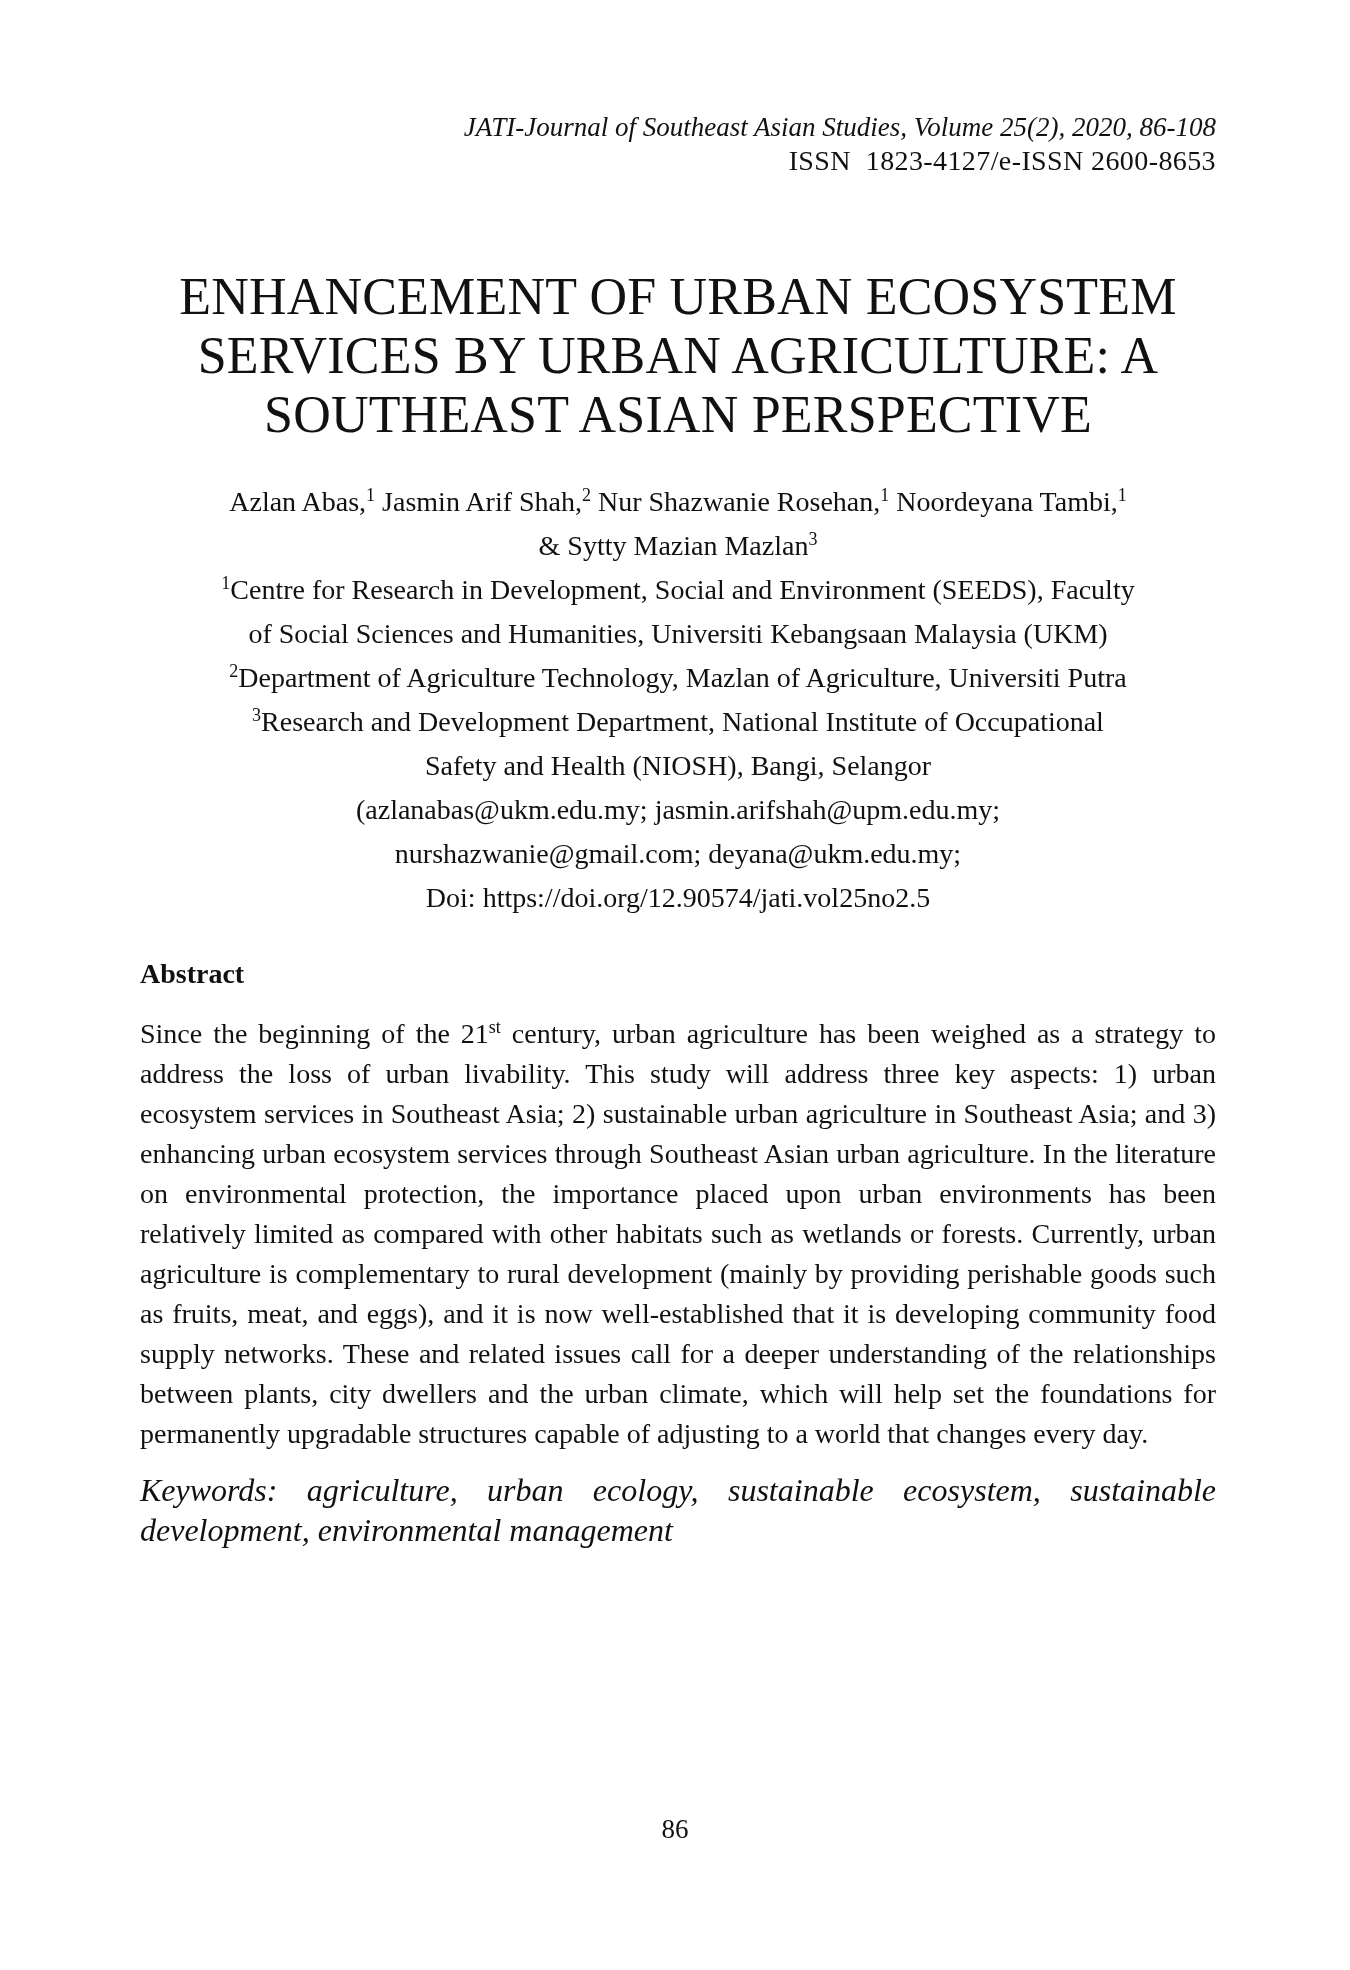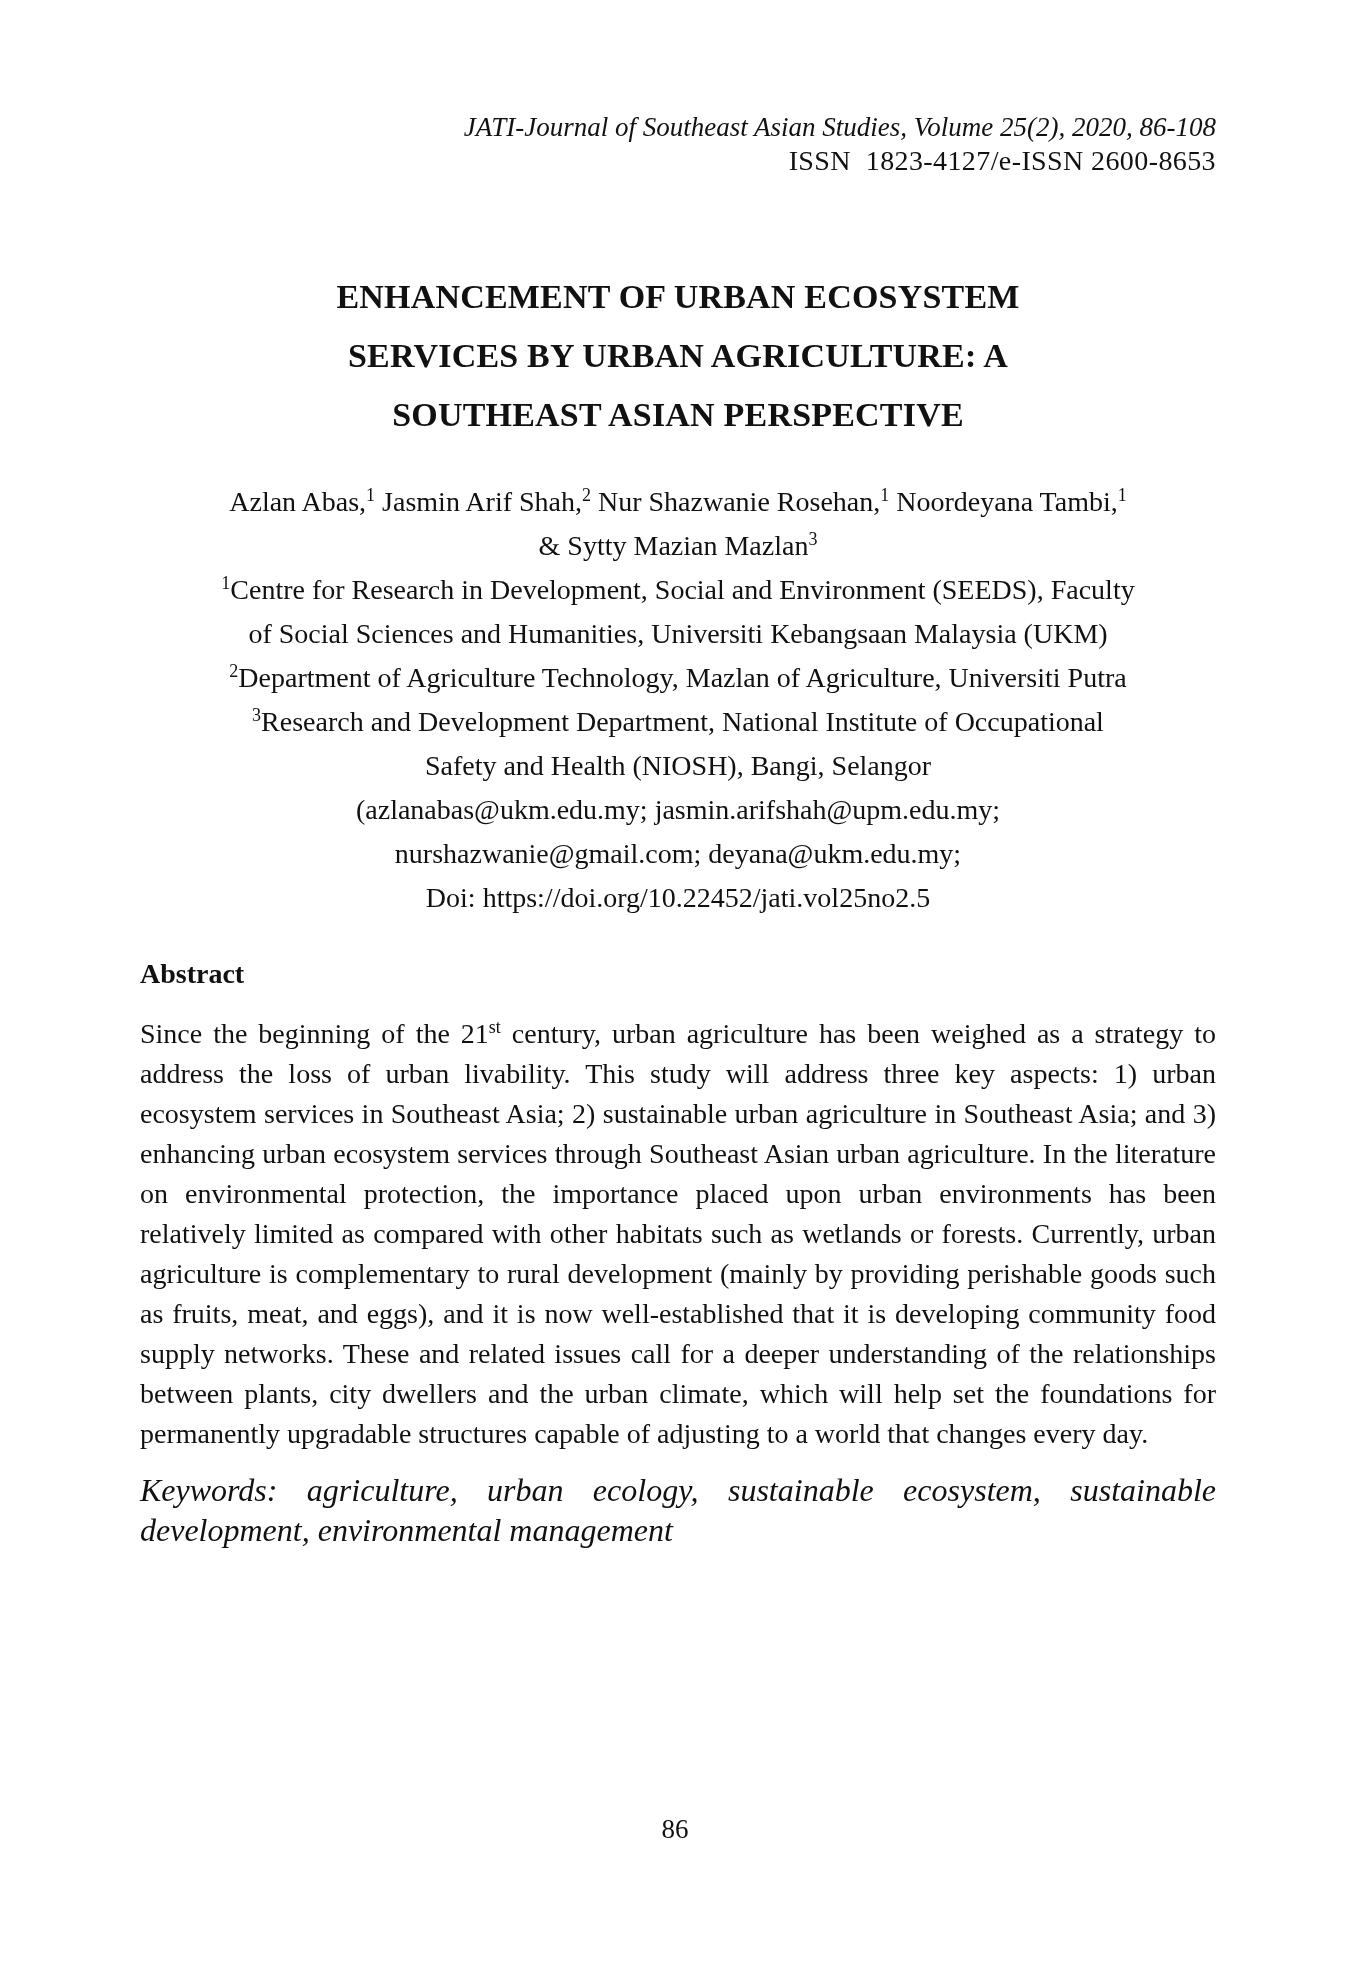--- a/index.html
+++ b/index.html
@@ -32,22 +32,22 @@
     font-size: 27px;
     line-height: 34px;
   }
   .header .issn {
     font-size: 28px;
     line-height: 33px;
     letter-spacing: 0.4px;
   }
   .title {
     margin: 90px 0 0 0;
-    font-weight: bold;
-    font-size: 34px;
+    font-weight: normal;
+    font-size: 52px;
     line-height: 59px;
     text-align: center;
     letter-spacing: 0.2px;
   }
   .center-block {
     margin-top: 36px;
     text-align: center;
     font-size: 28px;
     line-height: 44px;
   }
@@ -106,21 +106,21 @@
     <div><span>Azlan Abas,</span><sup>1</sup><span> Jasmin Arif Shah,</span><sup>2</sup><span> Nur Shazwanie Rosehan,</span><sup>1</sup><span> Noordeyana Tambi,</span><sup>1</sup></div>
     <div><span>&amp; Sytty Mazian Mazlan</span><sup>3</sup></div>
 
     <div><sup>1</sup><span>Centre for Research in Development, Social and Environment (SEEDS), Faculty</span></div>
     <div><sup></sup><span>of Social Sciences and Humanities, Universiti Kebangsaan Malaysia (UKM)</span></div>
     <div><sup>2</sup><span>Department of Agriculture Technology, Mazlan of Agriculture, Universiti Putra</span></div>
     <div><sup>3</sup><span>Research and Development Department, National Institute of Occupational</span></div>
     <div><sup></sup><span>Safety and Health (NIOSH), Bangi, Selangor</span></div>
     <div><sup></sup><span>(azlanabas@ukm.edu.my; jasmin.arifshah@upm.edu.my;</span></div>
     <div><sup></sup><span>nurshazwanie@gmail.com; deyana@ukm.edu.my;</span></div>
-    <div><sup></sup><span>Doi: https://doi.org/10.22452/jati.vol25no2.5</span></div>
+    <div><sup></sup><span>Doi: https://doi.org/12.90574/jati.vol25no2.5</span></div>
   </div>
 
   <h2 class="abstract-heading">Abstract</h2>
 
   <p class="abstract-body"><span>Since the beginning of the 21</span><sup>st</sup><span> century, urban agriculture has been weighed as a strategy to address the loss of urban livability. This study will address three key aspects: 1) urban ecosystem services in Southeast Asia; 2) sustainable urban agriculture in Southeast Asia; and 3) enhancing urban ecosystem services through Southeast Asian urban agriculture. In the literature on environmental protection, the importance placed upon urban environments has been relatively limited as compared with other habitats such as wetlands or forests. Currently, urban agriculture is complementary to rural development (mainly by providing perishable goods such as fruits, meat, and eggs), and it is now well-established that it is developing community food supply networks. These and related issues call for a deeper understanding of the relationships between plants, city dwellers and the urban climate, which will help set the foundations for permanently upgradable structures capable of adjusting to a world that changes every day.</span></p>
 
   <p class="keywords">Keywords: agriculture, urban ecology, sustainable ecosystem, sustainable development, environmental management</p>
 
 </div>
 

